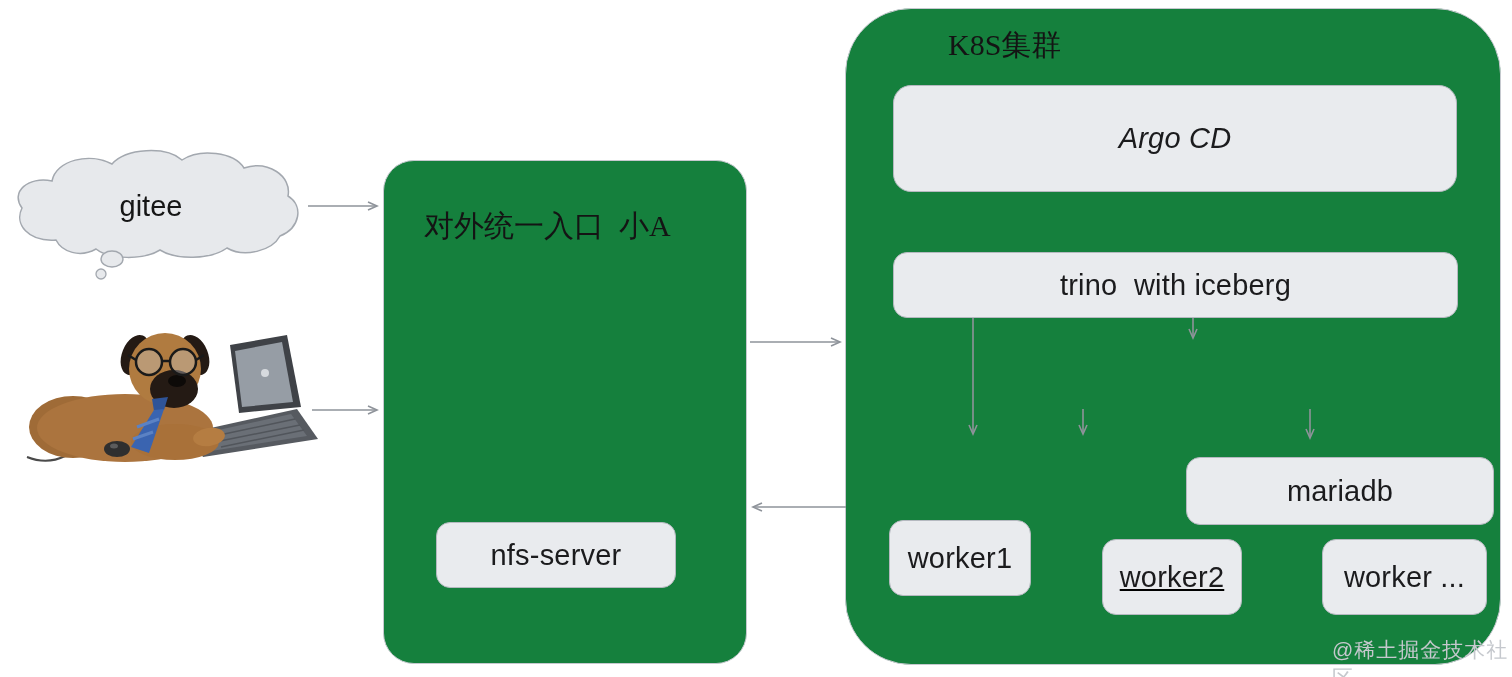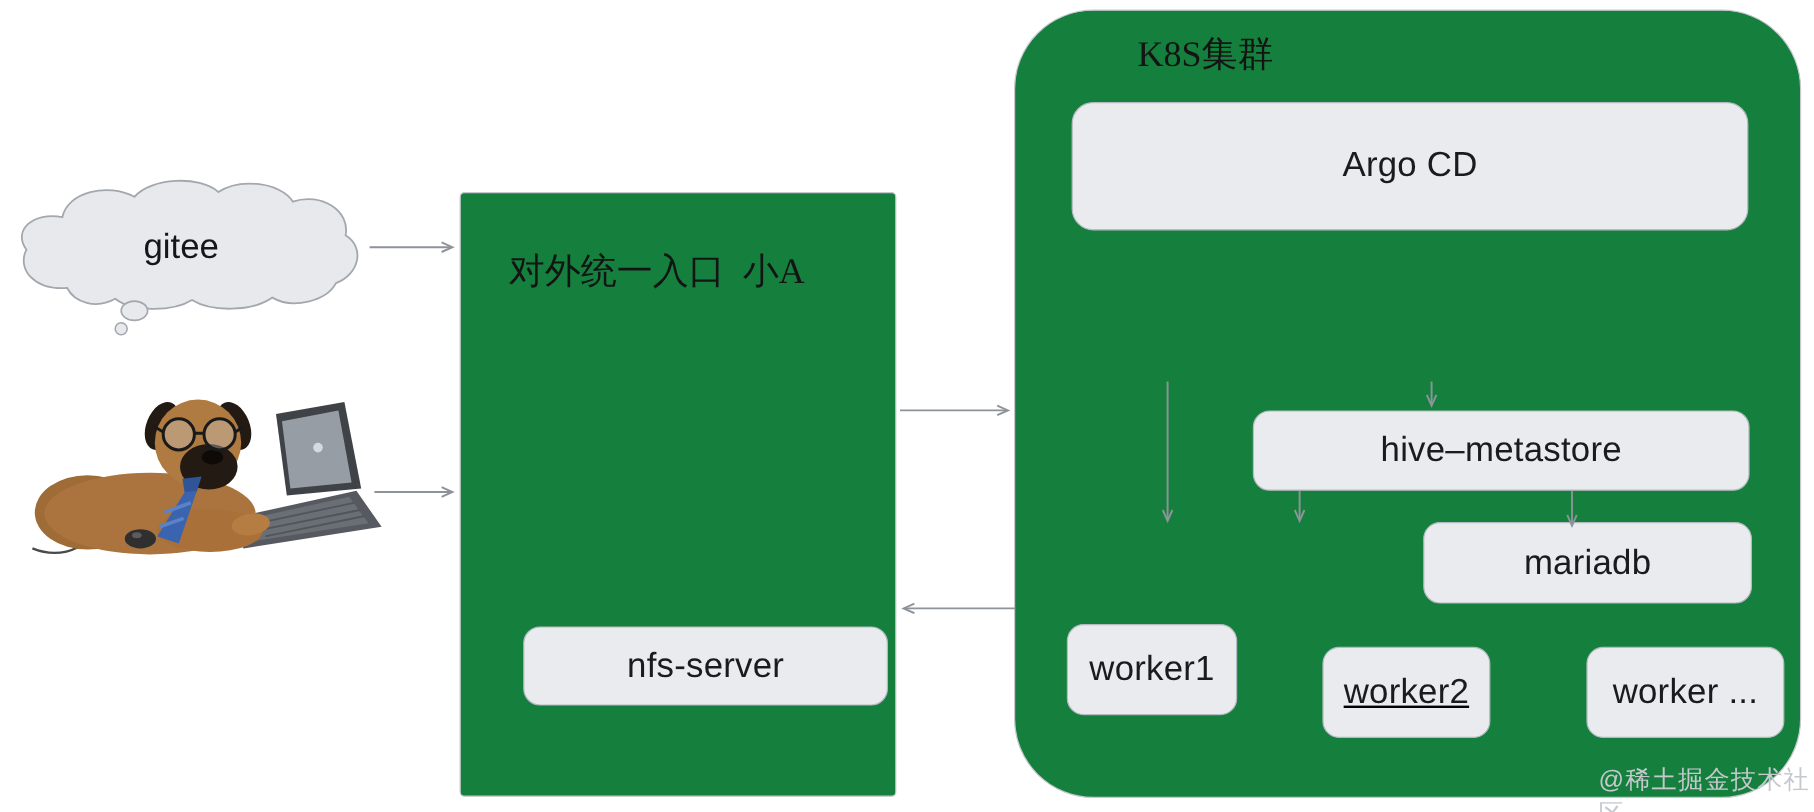--- a/index.html
+++ b/index.html
@@ -3,27 +3,27 @@
 <meta charset="utf-8">
 <style>
   html,body{margin:0;padding:0;}
   body{
     width:1512px;height:677px;background:#ffffff;position:relative;overflow:hidden;
     font-family:"Liberation Sans", sans-serif;
   }
   .container{
     position:absolute;background:#15803d;border:1px solid #c6c9cf;box-sizing:border-box;
   }
-  #gateway{left:383px;top:160px;width:364px;height:504px;border-radius:4px;text-decoration:underline;}
+  #gateway{left:383px;top:160px;width:364px;height:504px;border-radius:31px;text-decoration:underline;}
   #cluster{left:845px;top:8px;width:656px;height:657px;border-radius:66px;}
   .node{
     position:absolute;background:#e9ebee;border:1.5px solid #b5b9c0;border-radius:14px;
     display:flex;align-items:center;justify-content:center;box-sizing:border-box;
   }
-  .node.big{border-radius:18px;}
+  .node.big{border-radius:18px;font-style:italic;}
   .node.minio{
     border:4px solid #a9aeb6;border-radius:3px;
     box-shadow:inset 0 0 0 2px #f4f5f7;
   }
   .box-label{
     font-size:29px;color:#1b1b1d;white-space:pre;letter-spacing:0.2px;
   }
   .cn-title{
     position:absolute;font-family:"Liberation Serif","DejaVu Serif",serif;
     font-size:30px;color:#141414;white-space:pre;
@@ -88,39 +88,39 @@
   <circle cx="158" cy="47" r="13" fill="rgba(205,210,216,0.35)" stroke="#1a1a1a" stroke-width="2.5"></circle>
   <path d="M137,46 L145,46 M111,45 L103,40 M171,45 L179,40" stroke="#1a1a1a" stroke-width="2.5" fill="none"></path>
 
   <polygon points="127,84 143,82 139,95 129,96" fill="#2f5498"></polygon>
   <polygon points="129,95 139,94 124,138 106,132" fill="#3a64b0"></polygon>
   <path d="M112,112 L134,104 M108,124 L128,117" stroke="#5b82c4" stroke-width="3" fill="none"></path>
 </svg>
 
 <div id="gateway" class="container">
   <div id="gateway-title" class="cn-title">对外统一入口  小A</div>
-  <div class="node" style="left:52px;top:361px;width:304px;height:66px;">
+  <div class="node" style="left:52px;top:361px;width:240px;height:66px;">
     <span class="box-label">nfs-server</span>
   </div>
 </div>
 
 <div id="cluster" class="container">
   <div id="cluster-title" class="cn-title">K8S集群</div>
 
   <div class="node big" style="left:47px;top:76px;width:564px;height:107px;">
     <span class="box-label">Argo CD</span>
   </div>
 
-
-  <div class="node" style="left:198px;top:333px;width:414px;height:67px;">
-    <span class="box-label">hive–metastore</span>
+  <div class="node" style="left:47px;top:243px;width:565px;height:66px;">
+    <span class="box-label">trino  with iceberg</span>
   </div>
 
 
-  <div class="node" style="left:340px;top:426px;width:274px;height:68px;">
+
+  <div class="node" style="left:340px;top:448px;width:308px;height:68px;">
     <span class="box-label">mariadb</span>
   </div>
 
   <div class="node" style="left:43px;top:511px;width:142px;height:76px;">
     <span class="box-label">worker1</span>
   </div>
   <div class="node" style="left:256px;top:530px;width:140px;height:76px;text-decoration:underline;">
     <span class="box-label">worker2</span>
   </div>
   <div class="node" style="left:476px;top:530px;width:165px;height:76px;">

